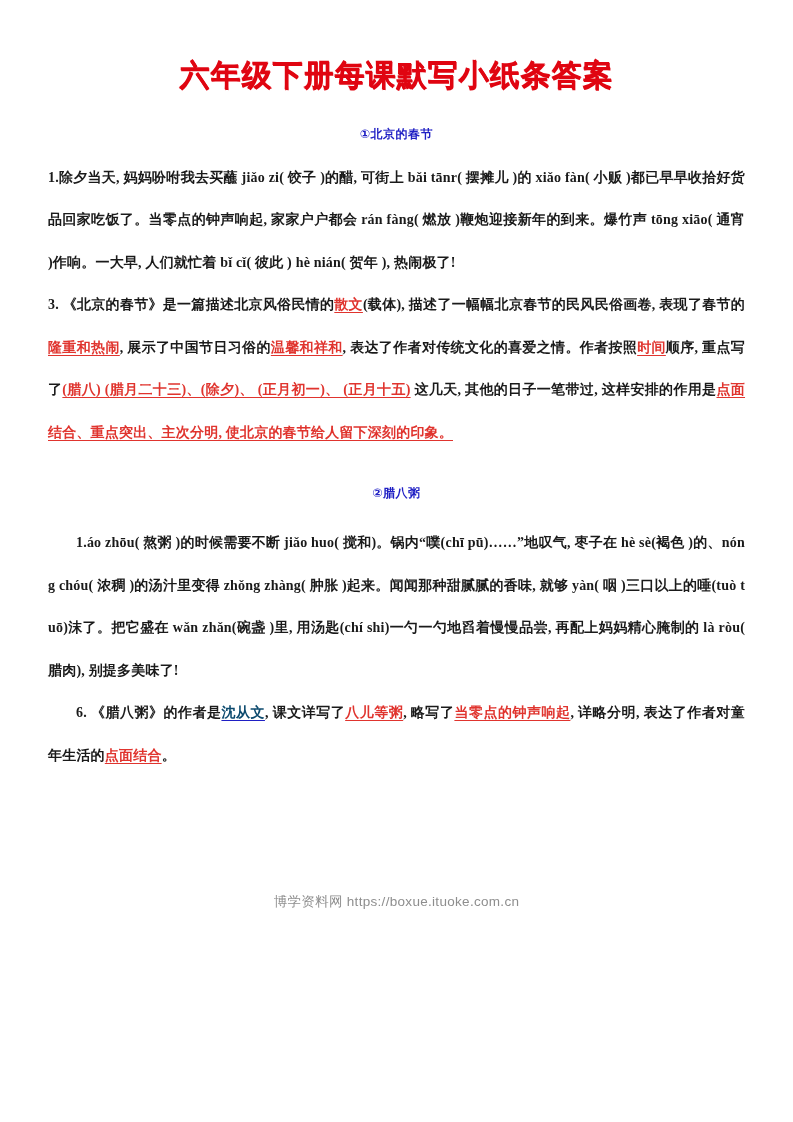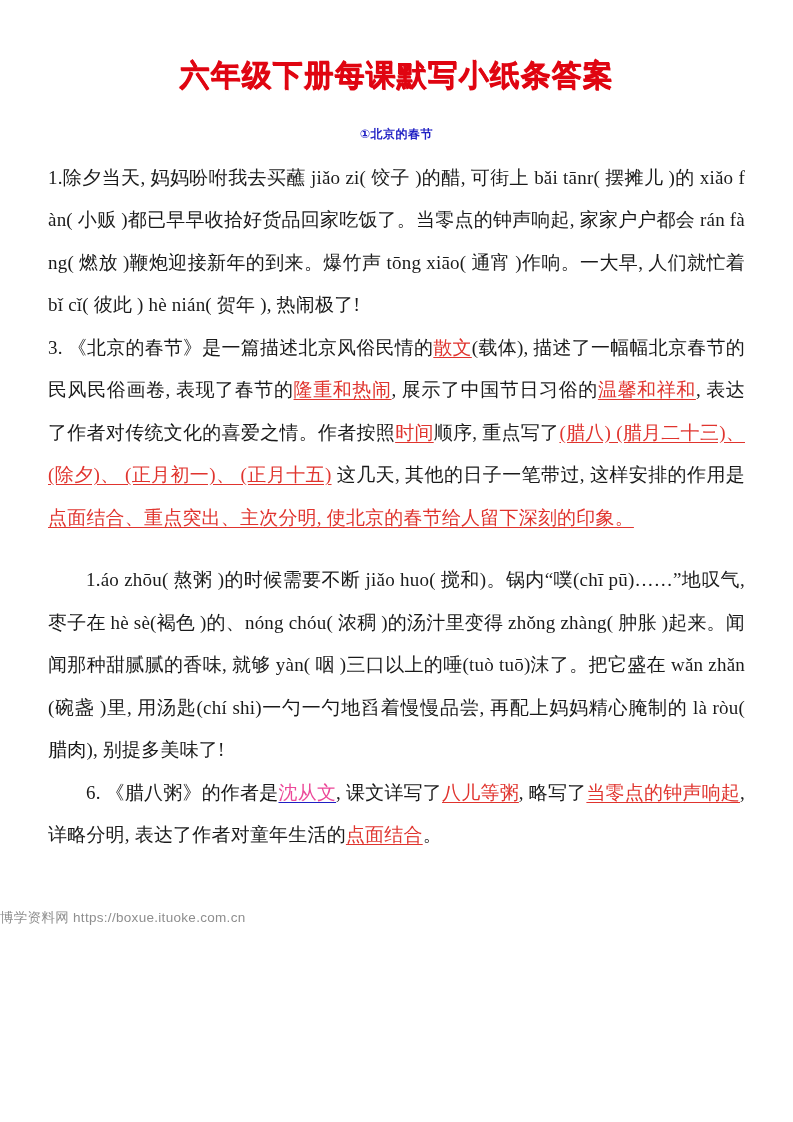--- a/index.html
+++ b/index.html
@@ -40,71 +40,73 @@
     font-weight: bold;
     font-size: 12px;
     font-family: "Liberation Sans", "DejaVu Sans", sans-serif;
     margin: 0;
     letter-spacing: 0.5px;
   }
   .s1-title { padding-top: 33px; }
   .s2-title { padding-top: 31px; }
 
   .para {
-    font-size: 19px;
+    font-size: 14px;
     line-height: 42.5px;
     margin: 0;
     text-align: justify;
     text-justify: inter-ideograph;
     letter-spacing: 0.2px;
     word-break: break-all;
+    font-weight: bold;
   }
   .block-1 { margin-top: 14px; }
   .block-2 { margin-top: 20px; }
   .indent { text-indent: 2em; }
 
   .ans-red {
     color: #e0342e;
     text-decoration: underline;
     text-decoration-color: #e0342e;
     text-underline-offset: 3px;
   }
   .ans-blue {
-    color: #ec4899;
+    color: #0c4a6e;
     text-decoration: underline;
     text-decoration-color: #1f1fc4;
     text-underline-offset: 3px;
     margin-top: 9px;
   }
   .footer {
     position: absolute;
     left: 0;
     right: 0;
-    bottom: 22px;
-    text-align: left;
+    bottom: 38px;
+    text-align: center;
     color: #8e8e8e;
     font-size: 13.5px;
     font-family: "Liberation Sans", "DejaVu Sans", sans-serif;
     letter-spacing: 0.3px;
   }
 </style>
 </head>
 <body>
 
 <div class="page">
 
   <h1 class="doc-title">六年级下册每课默写小纸条答案</h1>
 
   <h2 class="section-title s1-title">①北京的春节</h2>
 
   <div class="block-1">
     <p class="para"><span>1.除夕当天, 妈妈吩咐我去买蘸 </span><span>jiǎo zi</span><span>( 饺子   )的醋, 可街上 </span><span>bǎi tānr</span><span>(    摆摊儿    )的 </span><span>xiǎo fàn</span><span>(   小贩      )都已早早收拾好货品回家吃饭了。当零点的钟声响起, 家家户户都会 </span><span>rán fàng</span><span>(   燃放      )鞭炮迎接新年的到来。爆竹声 </span><span>tōng xiāo</span><span>(    通宵    )作响。一大早, 人们就忙着 </span><span>bǐ cǐ</span><span>( 彼此      ) </span><span>hè nián</span><span>(   贺年     ), 热闹极了!</span></p>
     <p class="para"><span>3. 《北京的春节》是一篇描述北京风俗民情的</span><span class="ans-red">散文</span><span>(载体), 描述了一幅幅北京春节的民风民俗画卷, 表现了春节的</span><span class="ans-red">隆重和热闹</span><span>, 展示了中国节日习俗的</span><span class="ans-red">温馨和祥和</span><span>, 表达了作者对传统文化的喜爱之情。作者按照</span><span class="ans-red">时间</span><span>顺序, 重点写了</span><span class="ans-red">(腊八)  (腊月二十三)、(除夕)、  (正月初一)、  (正月十五)</span><span> 这几天, 其他的日子一笔带过, 这样安排的作用是</span><span class="ans-red">点面结合、重点突出、主次分明, 使北京的春节给人留下深刻的印象。</span></p>
   </div>
 
+  <h2 class="section-title s2-title">②腊八粥</h2>
 
   <div class="block-2">
     <p class="para indent"><span>1.</span><span>áo zhōu</span><span>( 熬粥 )的时候需要不断 </span><span>jiǎo huo</span><span>( 搅和)。锅内“噗(chī pū)……”地叹气, 枣子在 </span><span>hè sè</span><span>(褐色 )的、</span><span>nóng chóu</span><span>( 浓稠 )的汤汁里变得 </span><span>zhǒng zhàng</span><span>( 肿胀 )起来。闻闻那种甜腻腻的香味, 就够 </span><span>yàn</span><span>(  咽 )三口以上的唾(tuò  tuō)沫了。把它盛在 </span><span>wǎn zhǎn</span><span>(碗盏 )里, 用汤匙(chí   shi)一勺一勺地舀着慢慢品尝, 再配上妈妈精心腌制的 </span><span>là ròu</span><span>( 腊肉), 别提多美味了!</span></p>
     <p class="para indent"><span>6. 《腊八粥》的作者是</span><span class="ans-blue">沈从文</span><span>, 课文详写了</span><span class="ans-red">八儿等粥</span><span>, 略写了</span><span class="ans-red">当零点的钟声响起</span><span>, 详略分明, 表达了作者对童年生活的</span><span class="ans-red">点面结合</span><span>。</span></p>
   </div>
 
   <div class="footer">博学资料网 https://boxue.ituoke.com.cn</div>
 
 </div>
 

